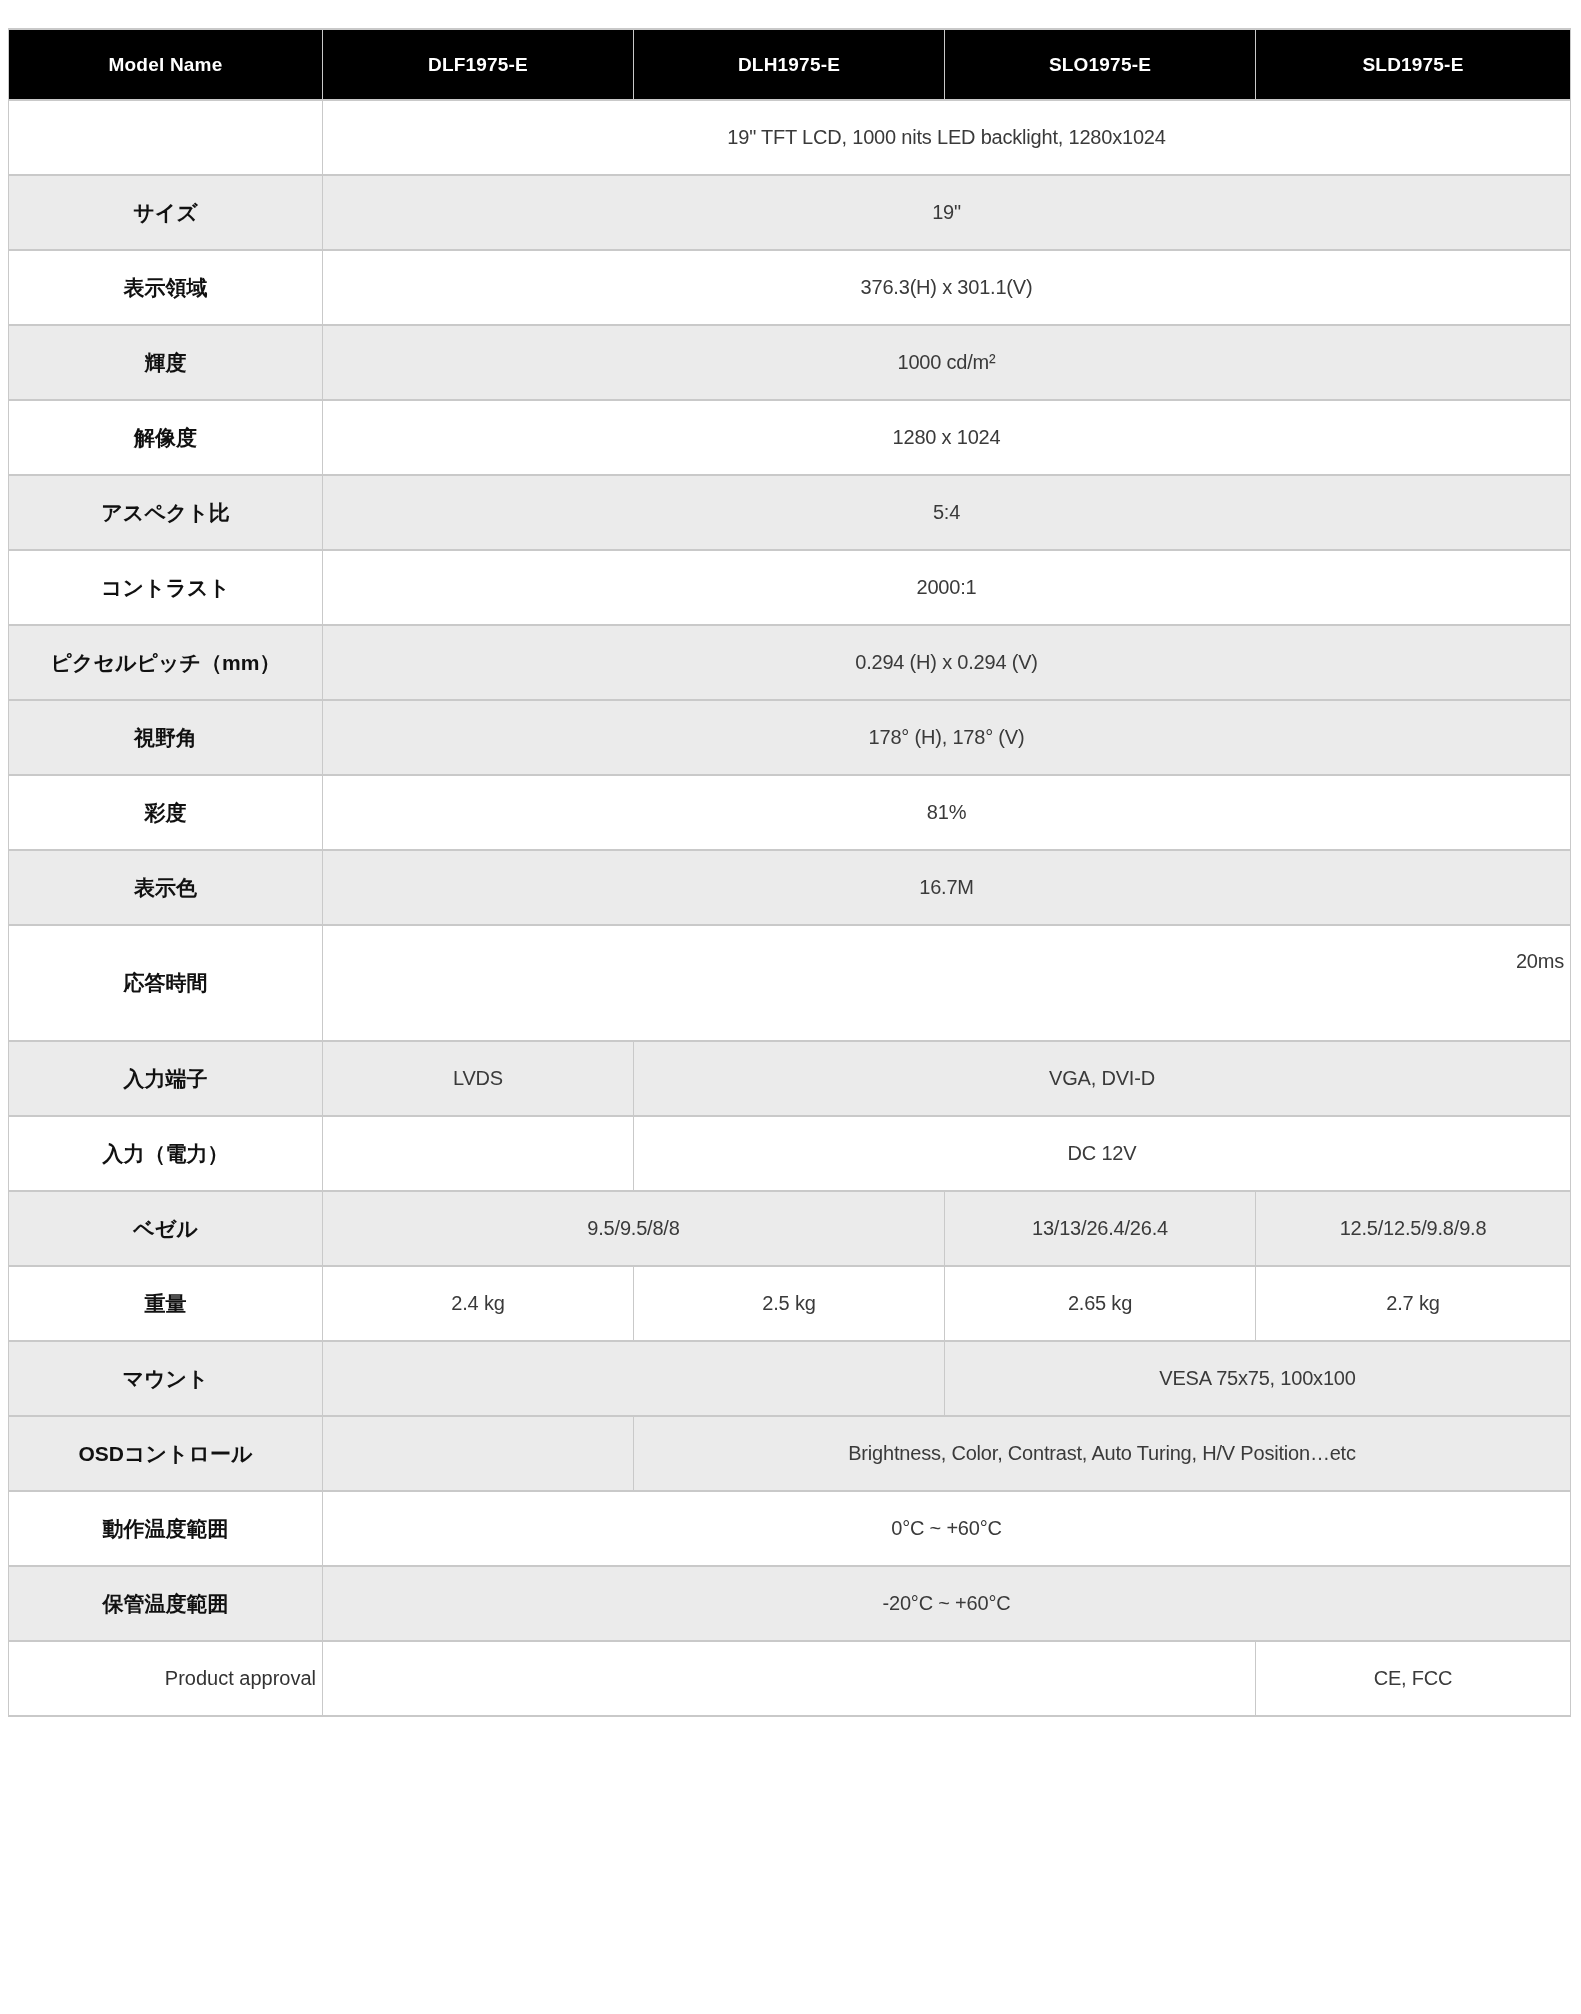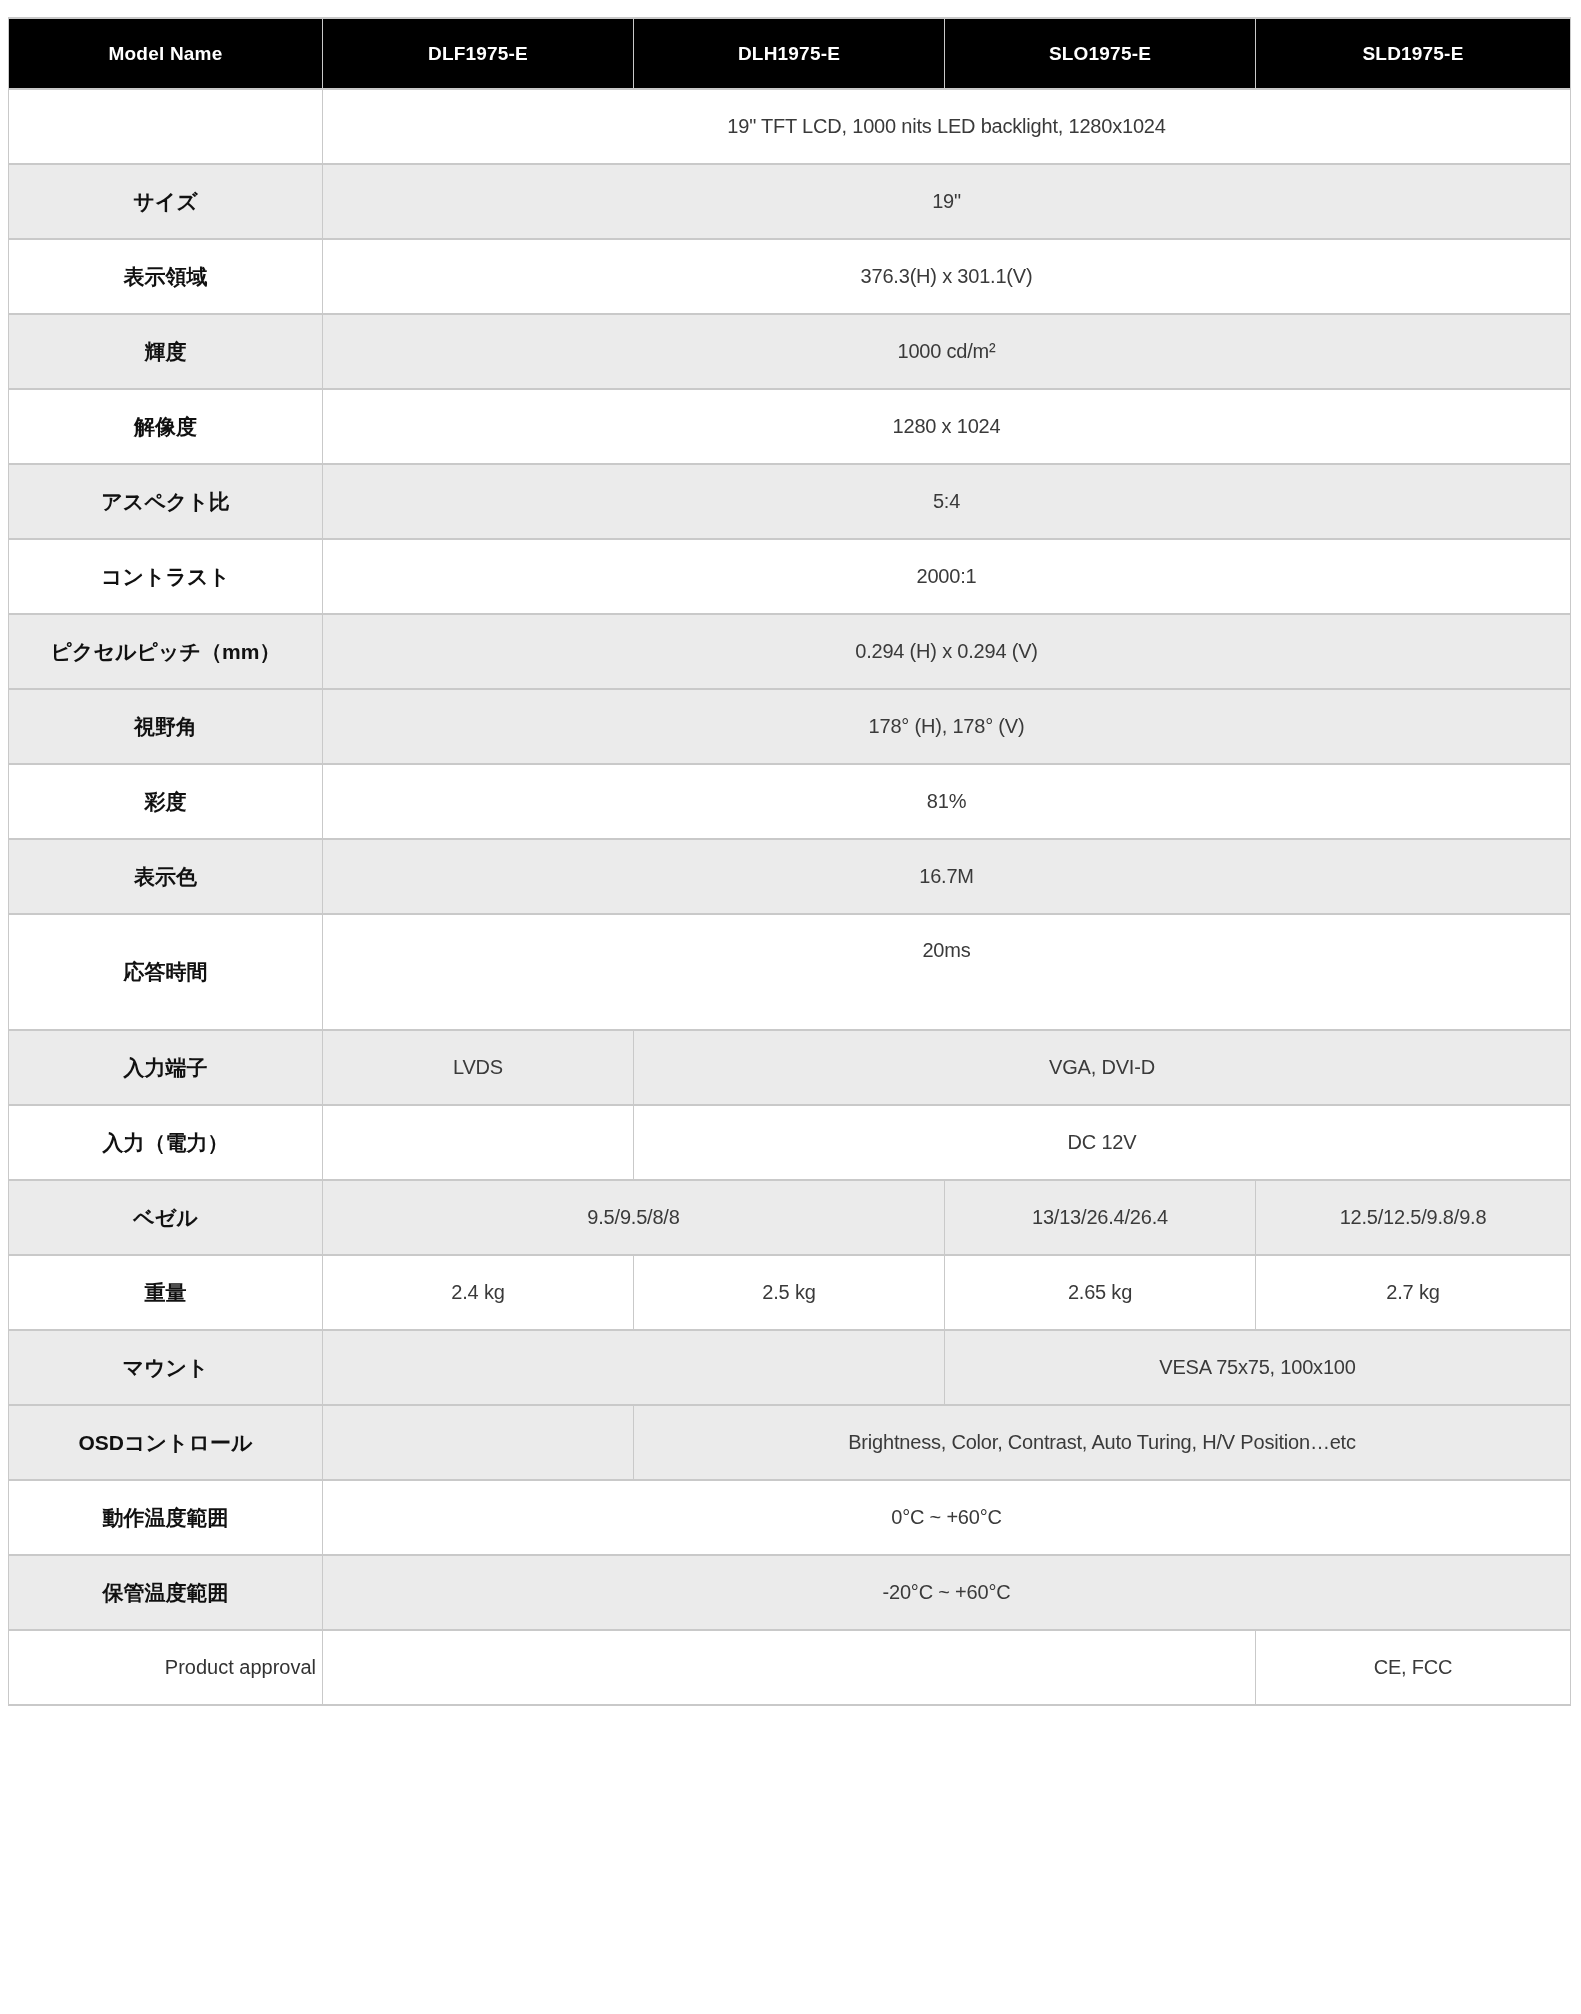--- a/index.html
+++ b/index.html
@@ -1,17 +1,17 @@
 <!DOCTYPE html>
 <html><head>
 <meta charset="utf-8">
 <style>
   html,body{margin:0;padding:0;background:#ffffff;}
   body{font-family:"Liberation Sans","DejaVu Sans",sans-serif;}
-  .page{padding:17px 8px 4px 8px;width:1565px;}
+  .page{padding:28px 8px 4px 8px;width:1565px;}
   table.spec{border-collapse:collapse;table-layout:fixed;width:1562px;}
   table.spec th, table.spec td{
     border-left:1px solid #c9c9c9;
     border-right:1px solid #c9c9c9;
     border-top:2px solid #c9c9c9;
     border-bottom:2px solid #c9c9c9;
     text-align:center;
     vertical-align:middle;
     padding:0 6px;
     overflow:hidden;
@@ -41,20 +41,21 @@
     text-align:right;
   }
   td.value{
     font-size:20px;
     color:#3a3a3a;
     letter-spacing:-0.2px;
   }
   td.value.top{
     vertical-align:top;
     padding-top:24px;
+    text-align:right;
   }
 </style>
 </head>
 <body>
 
 <div class="page">
   <table class="spec">
     <colgroup>
         <col style="width: 314px;">
         <col style="width: 311px;">

